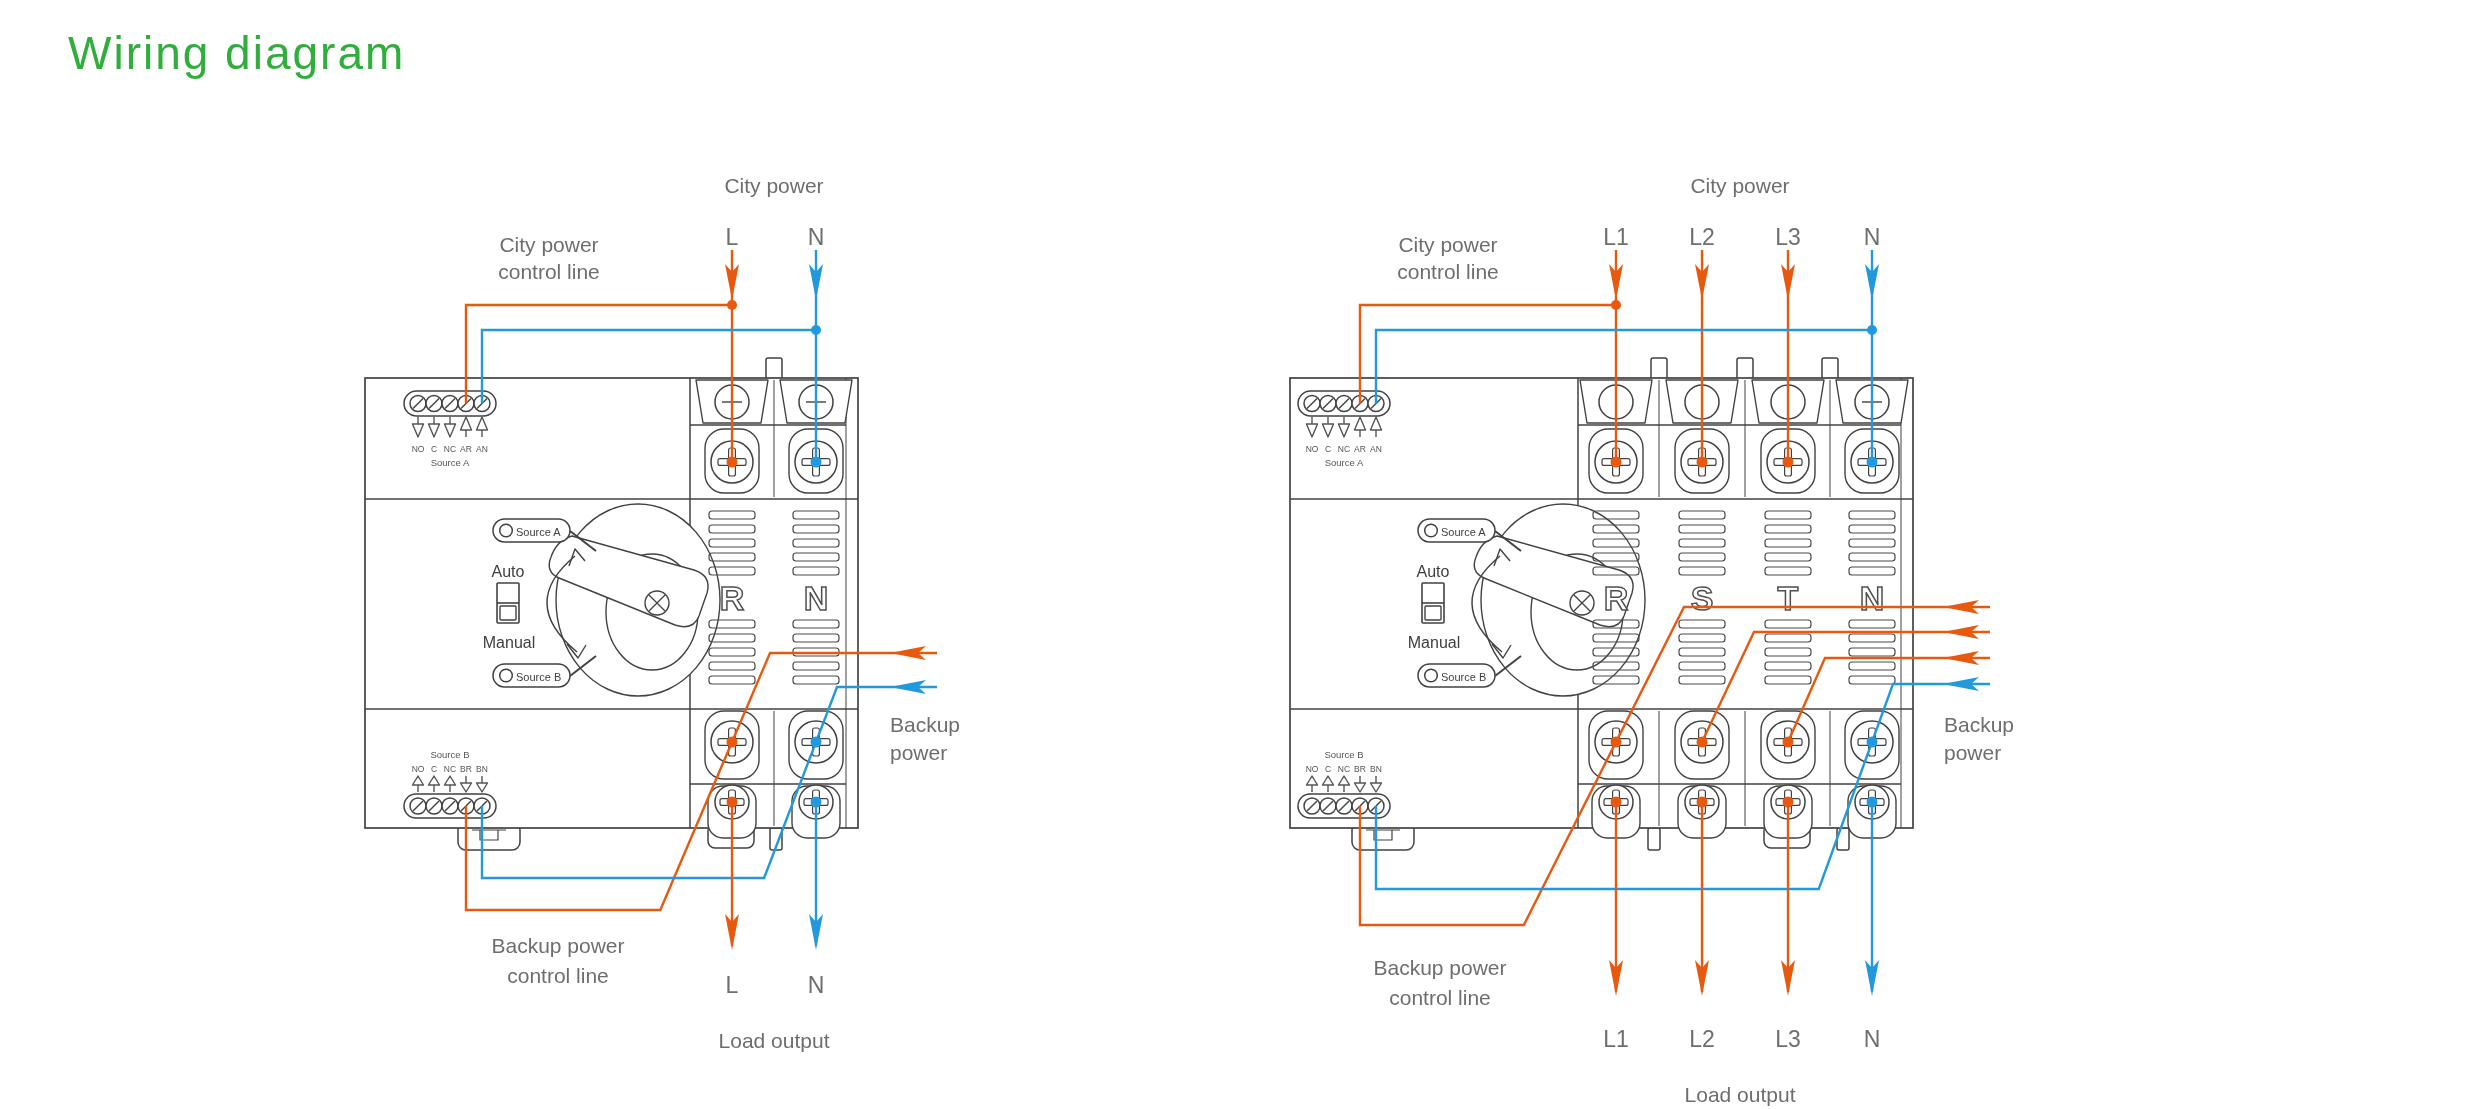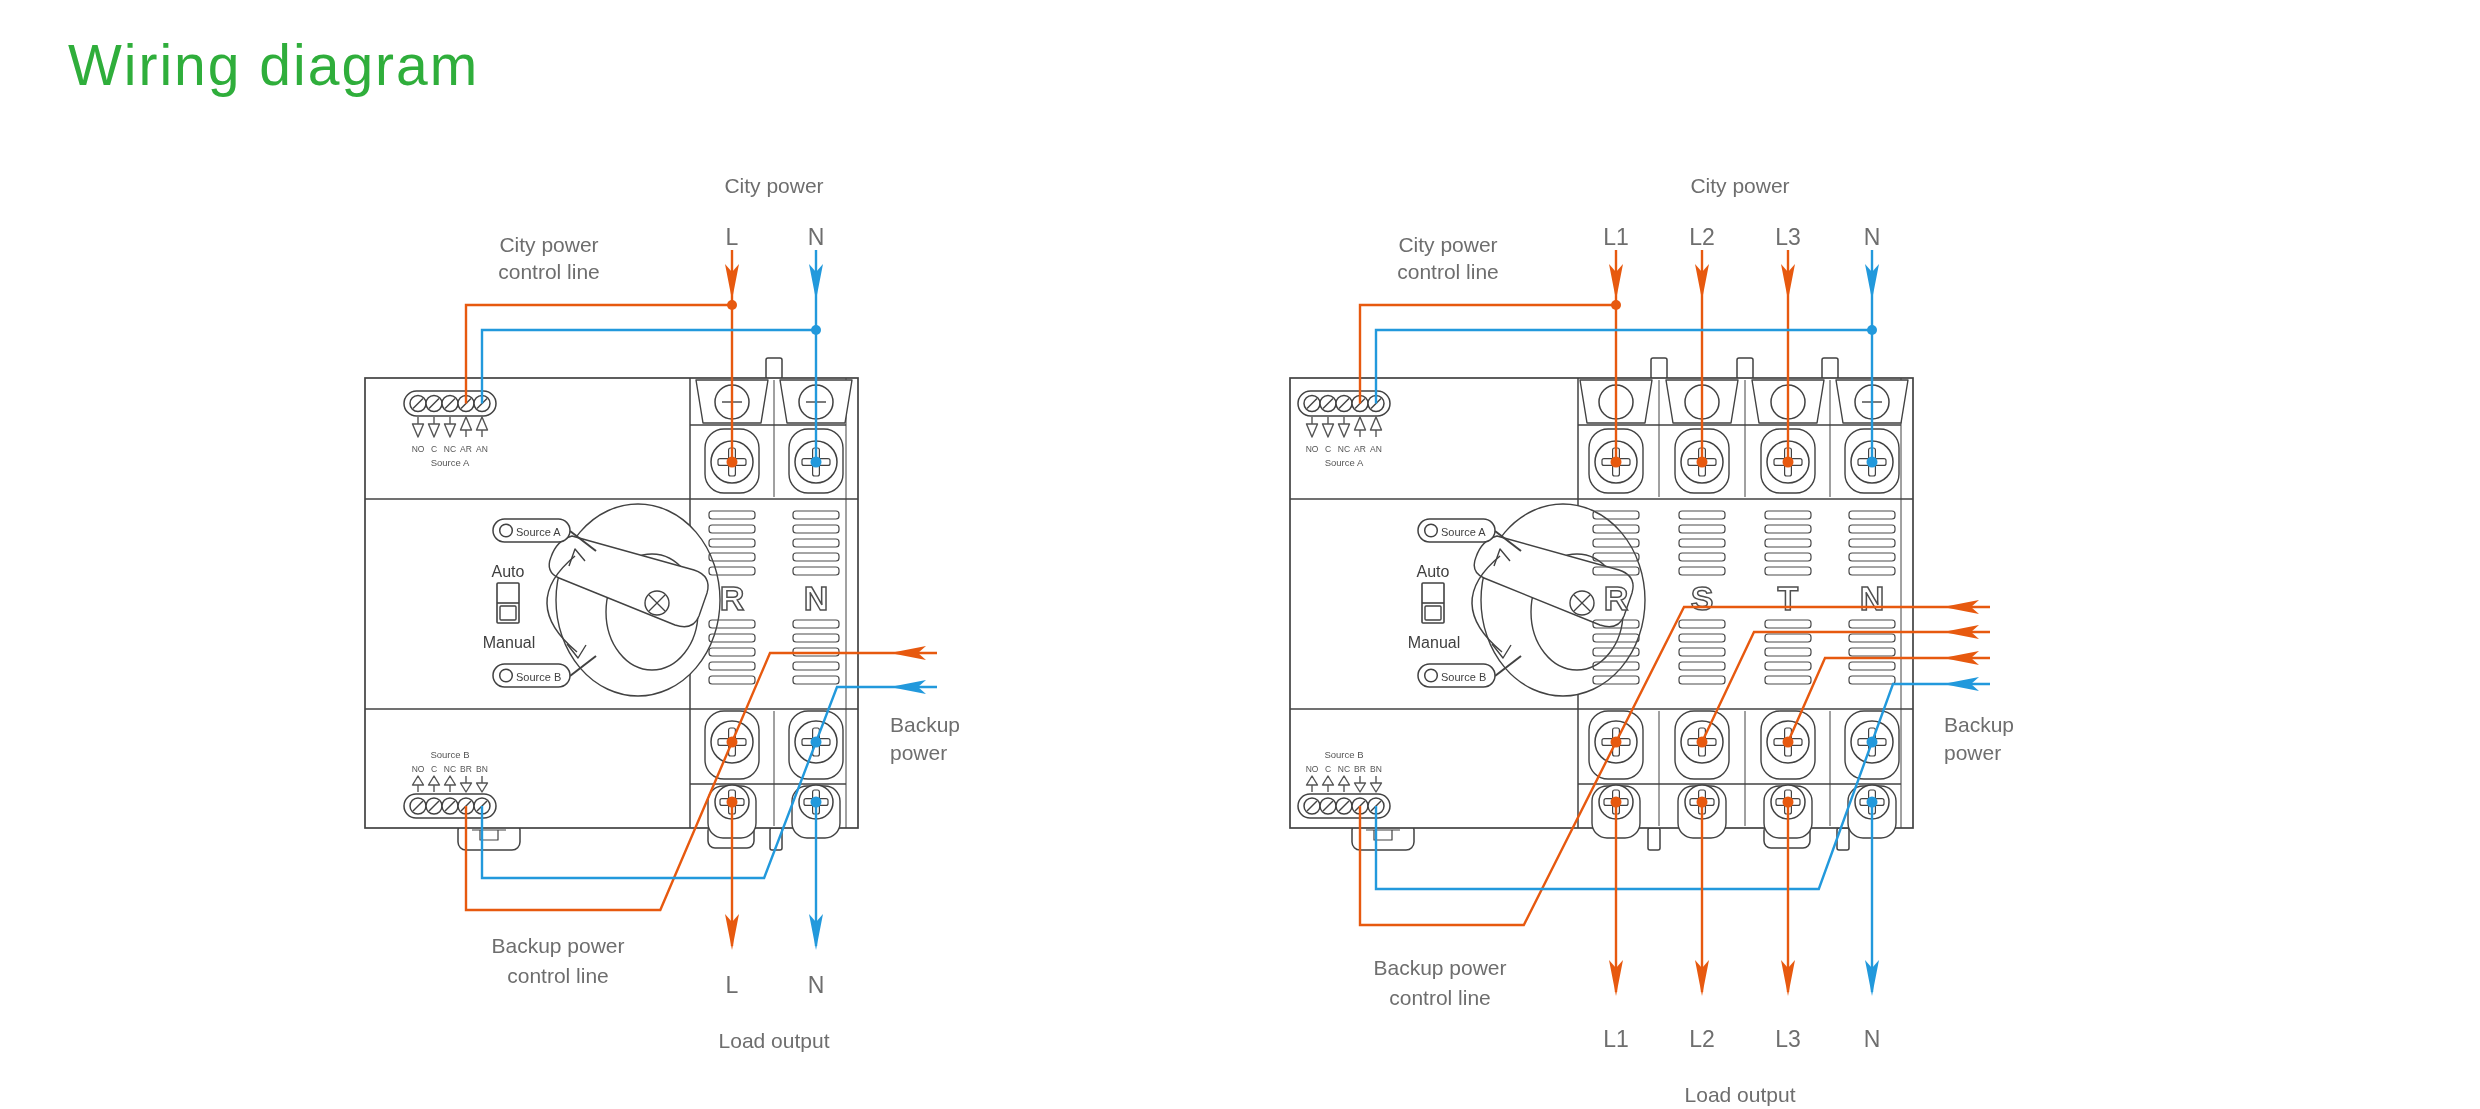--- a/index.html
+++ b/index.html
@@ -1,17 +1,17 @@
 <!DOCTYPE html>
 <html><head>
 <meta charset="utf-8">
 <style>
   html,body{margin:0;padding:0;background:#ffffff;}
   body{width:2480px;height:1109px;position:relative;font-family:"Liberation Sans",sans-serif;overflow:hidden;}
-  #page-title{position:absolute;left:68px;top:32px;margin:0;font-size:57px;font-weight:500;letter-spacing:2px;font-family:"Liberation Sans",sans-serif;}
+  #page-title{position:absolute;left:68px;top:26px;margin:0;font-size:46px;font-weight:500;letter-spacing:2px;font-family:"Liberation Sans",sans-serif;}
   #scene{position:absolute;left:0;top:0;}
   text{font-family:"Liberation Sans",sans-serif;}
 </style>
 </head>
 <body>
 
 <h1 id="page-title" style="color: rgb(47, 174, 59);">Wiring diagram</h1>
 
 <svg id="scene" width="2480" height="1109" viewBox="0 0 2480 1109" xmlns="http://www.w3.org/2000/svg">
     <g>

